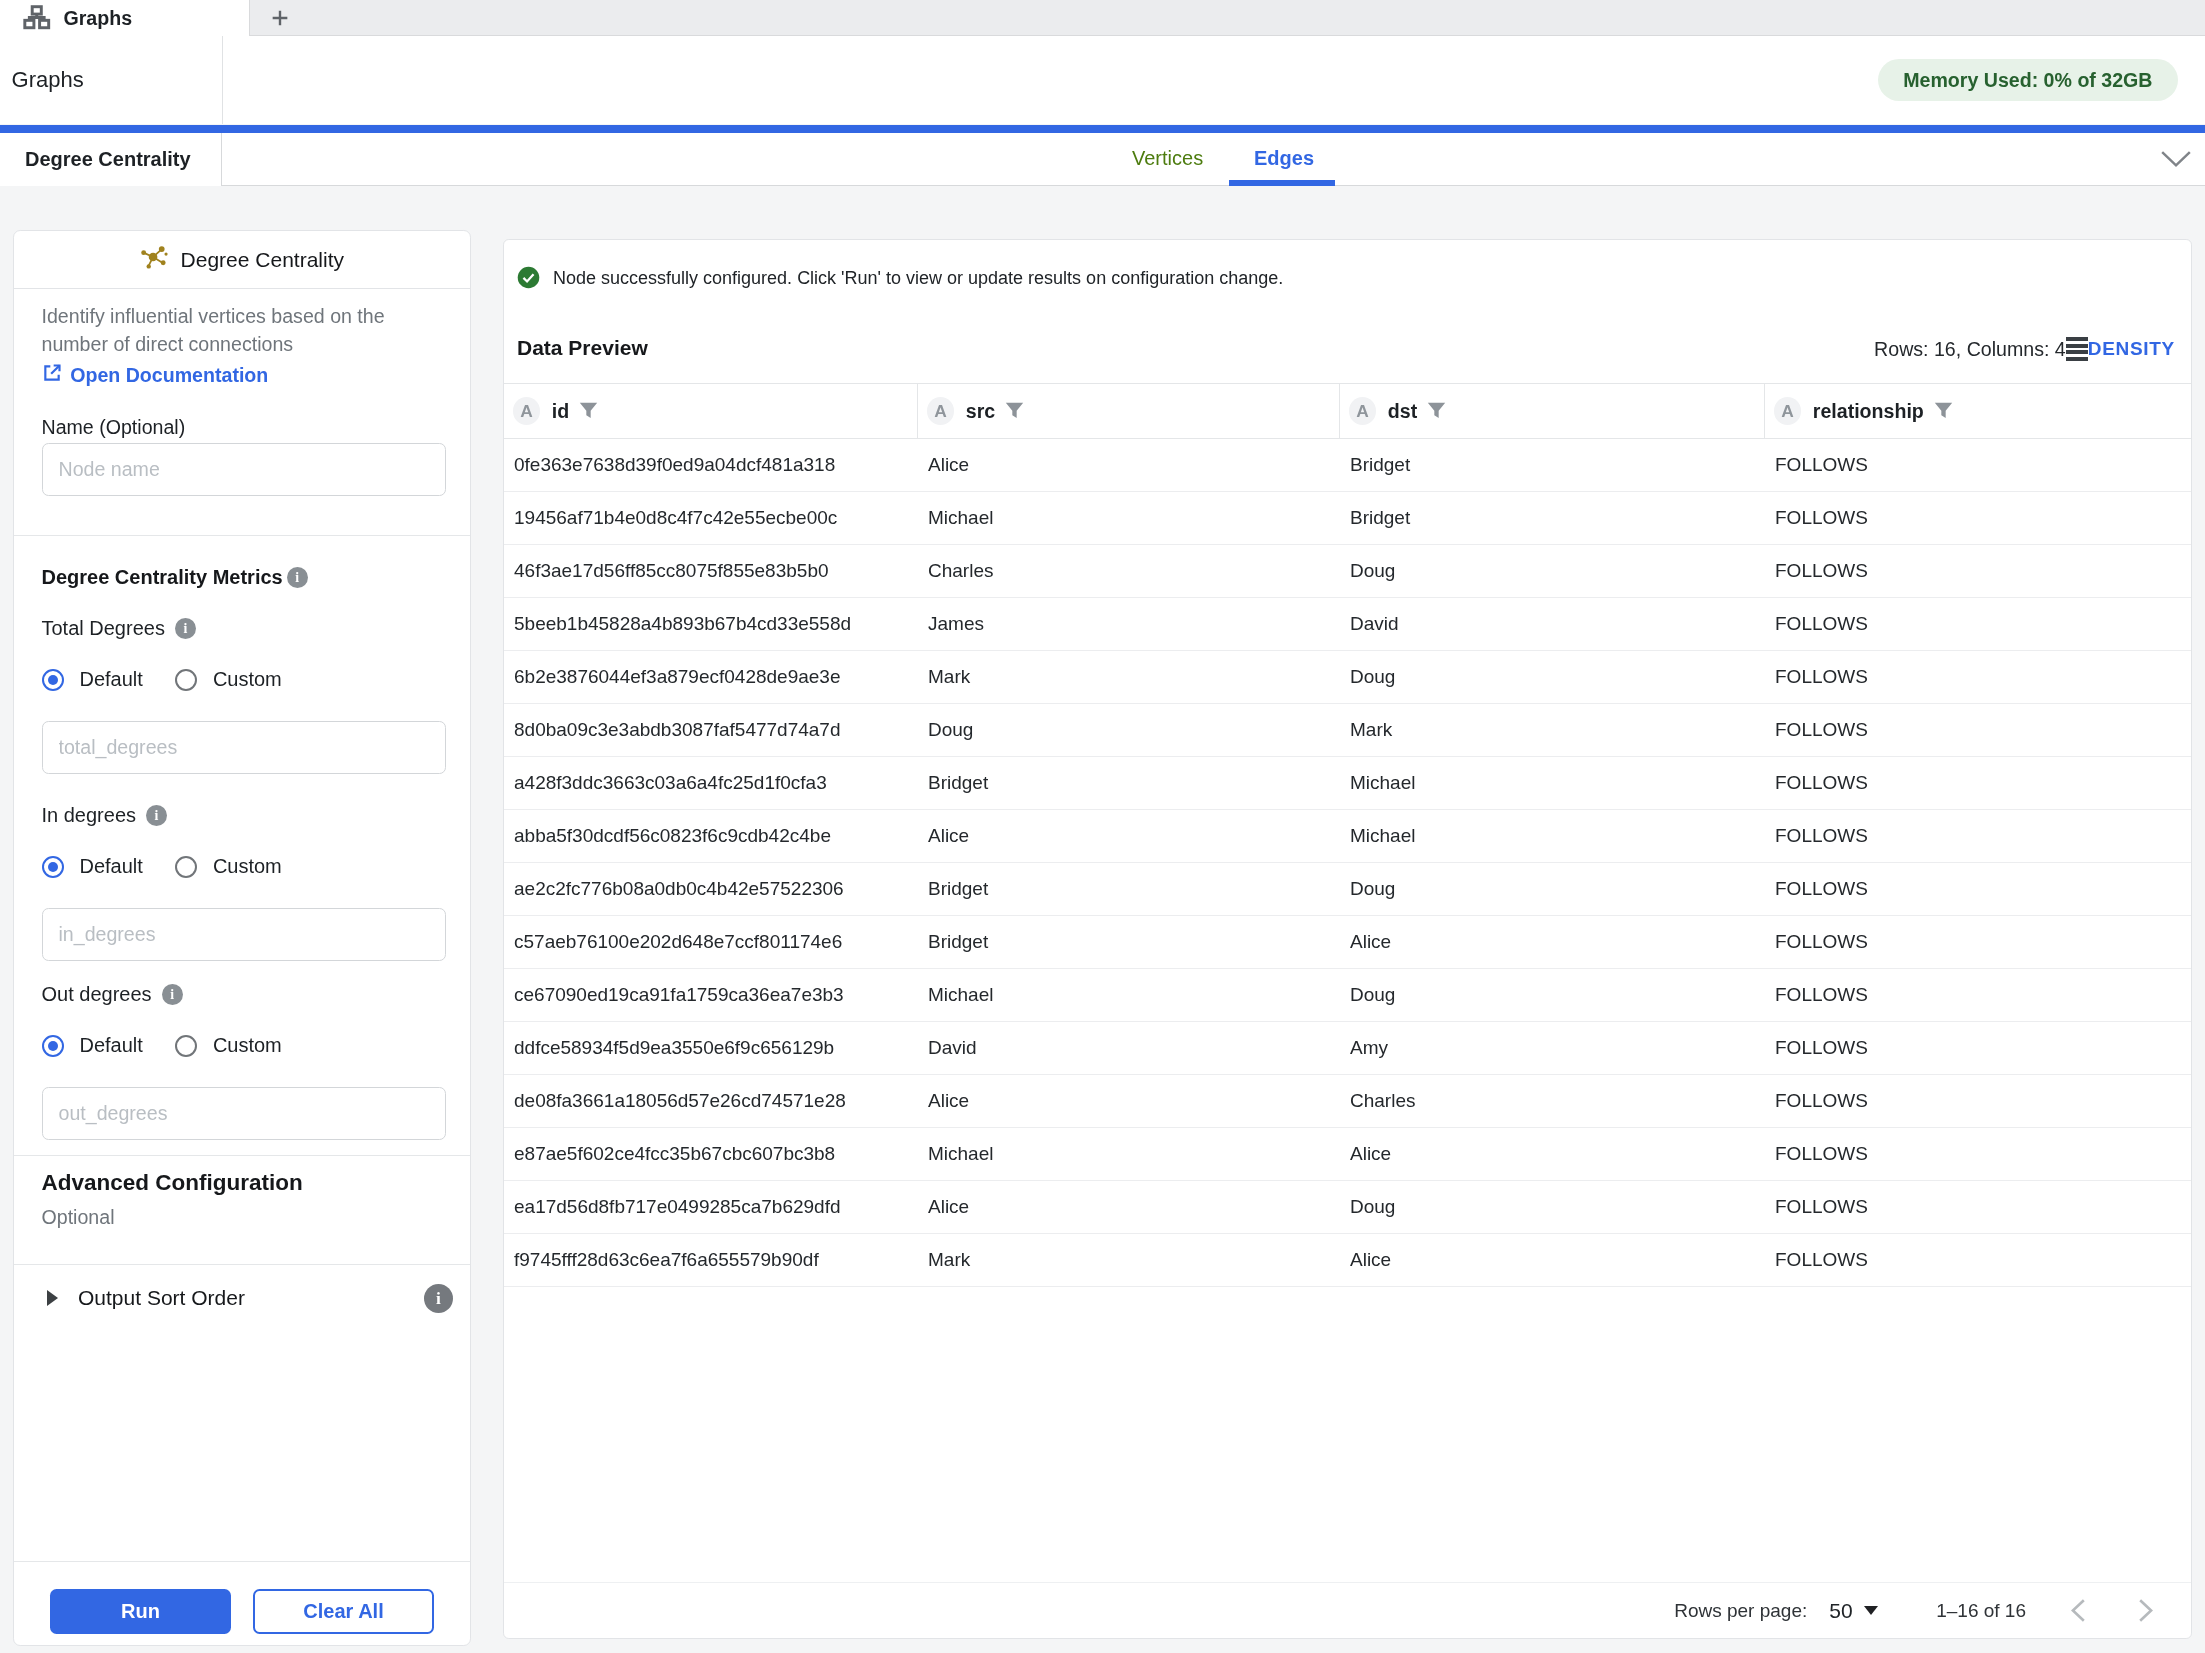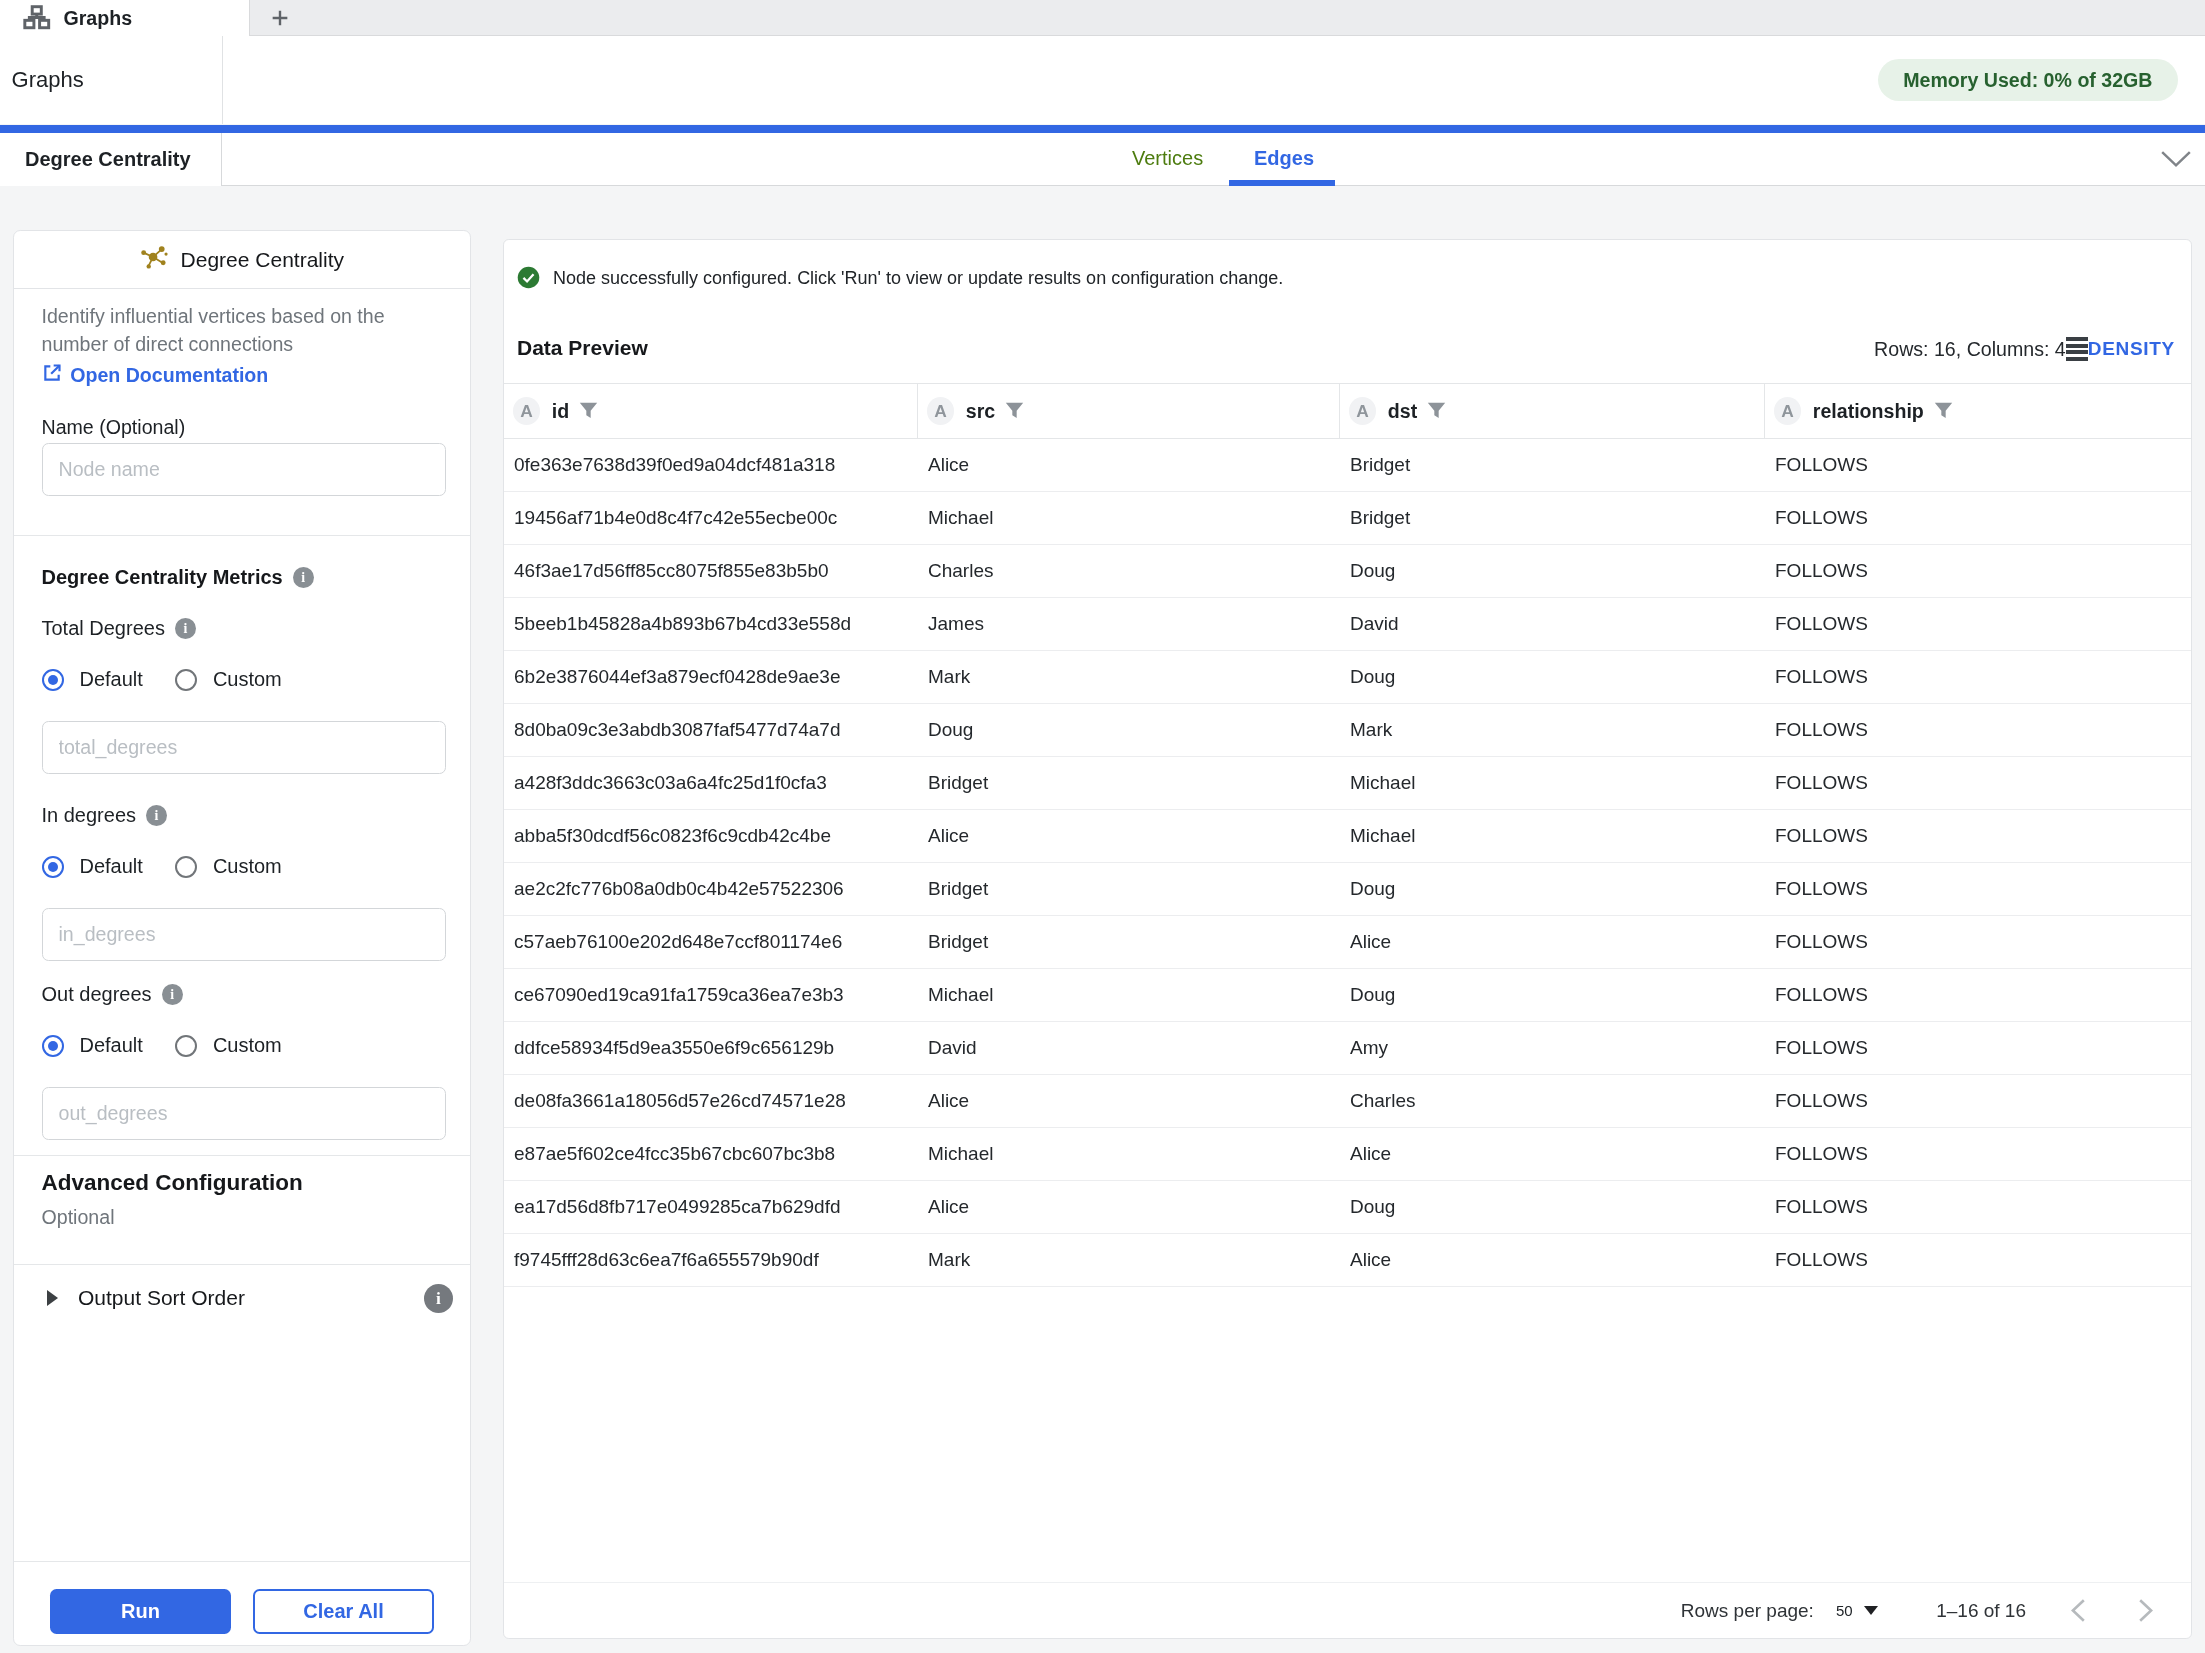--- a/index.html
+++ b/index.html
@@ -50,21 +50,21 @@
   .sb-divider{ position:absolute; left:0; width:100%; height:1.4px; background:#e5e7e9; }
   .sb-desc{ position:absolute; left:27.5px; top:71px; width:406px; font-size:19.6px; line-height:28px; color:var(--muted); }
   .doc-link{ position:absolute; left:27.5px; top:132px; display:flex; align-items:center; gap:8.7px;
     color:var(--accent); font-size:19.6px; font-weight:600; }
   .name-label{ position:absolute; left:27.5px; top:185px; font-size:19.6px; color:#1d2125; }
   .text-input{ width:404px; height:53px; border:1.4px solid #d3d6d9; border-radius:6.5px; font-size:19.6px;
     padding:0 16px; color:#202428; outline:none; font-family:"Liberation Sans",sans-serif; background:#fff; }
   .text-input::placeholder{ color:var(--placeholder); }
   .sb-name-input{ position:absolute; left:27.5px; top:212px; }
 
-  .metrics-title{ position:absolute; left:27.5px; top:335px; display:flex; align-items:center; gap:10px;
+  .metrics-title{ position:absolute; left:27.5px; top:335px; display:flex; align-items:center; gap:4px;
     font-size:20px; font-weight:700; color:#16181b; }
   .metric-group{ position:absolute; left:27.5px; width:406px; }
   .metric-label{ display:flex; align-items:center; gap:10px; font-size:20px; color:#1d2125; height:25px; }
   .radio-row{ display:flex; align-items:center; margin-top:27.5px; height:22px; }
   .radio{ width:22px; height:22px; border-radius:50%; display:inline-flex; align-items:center; justify-content:center; }
   .radio.on{ border:2.2px solid var(--accent); }
   .radio.on::after{ content:""; width:10px; height:10px; border-radius:50%; background:var(--accent); }
   .radio.off{ border:2.2px solid #717579; }
   .radio-txt{ font-size:20px; color:#1d2125; margin-left:16px; }
   .radio-gap{ width:32px; }
@@ -109,21 +109,21 @@
   .funnel{ margin-left:10px; display:inline-flex; }
 
   .tbody{ position:absolute; left:0; top:199px; width:100%; }
   .trow{ height:53px; display:grid; grid-template-columns:414px 422px 425px auto; border-bottom:1.4px solid var(--row-border); }
   .tcell{ display:flex; align-items:center; padding-left:10px; font-size:19px; color:#24282c; overflow:hidden; white-space:nowrap; }
 
   .pagination{ position:absolute; left:0; bottom:0; width:100%; height:56px; border-top:1.4px solid #eef0f2;
     display:flex; align-items:center; justify-content:flex-end; padding-right:29px; }
   .pg-label{ font-size:19px; color:#2f3337; }
   .pg-select{ display:flex; align-items:center; gap:11.6px; margin-left:22px; }
-  .pg-select .pg-val{ font-size:15px; color:#202428; }
+  .pg-select .pg-val{ font-size:21px; color:#202428; }
   .caret-down{ width:0; height:0; border-left:7.2px solid transparent; border-right:7.2px solid transparent; border-top:9.4px solid #202124; }
   .pg-range{ font-size:19px; color:#2f3337; margin-left:58px; }
   .pg-chev{ width:33px; height:33px; display:flex; align-items:center; justify-content:center; margin-left:35px; }
 </style>
 </head>
 <body>
 
 <div class="tabstrip">
   <div class="strip-border"></div>
   <div class="app-tab">

